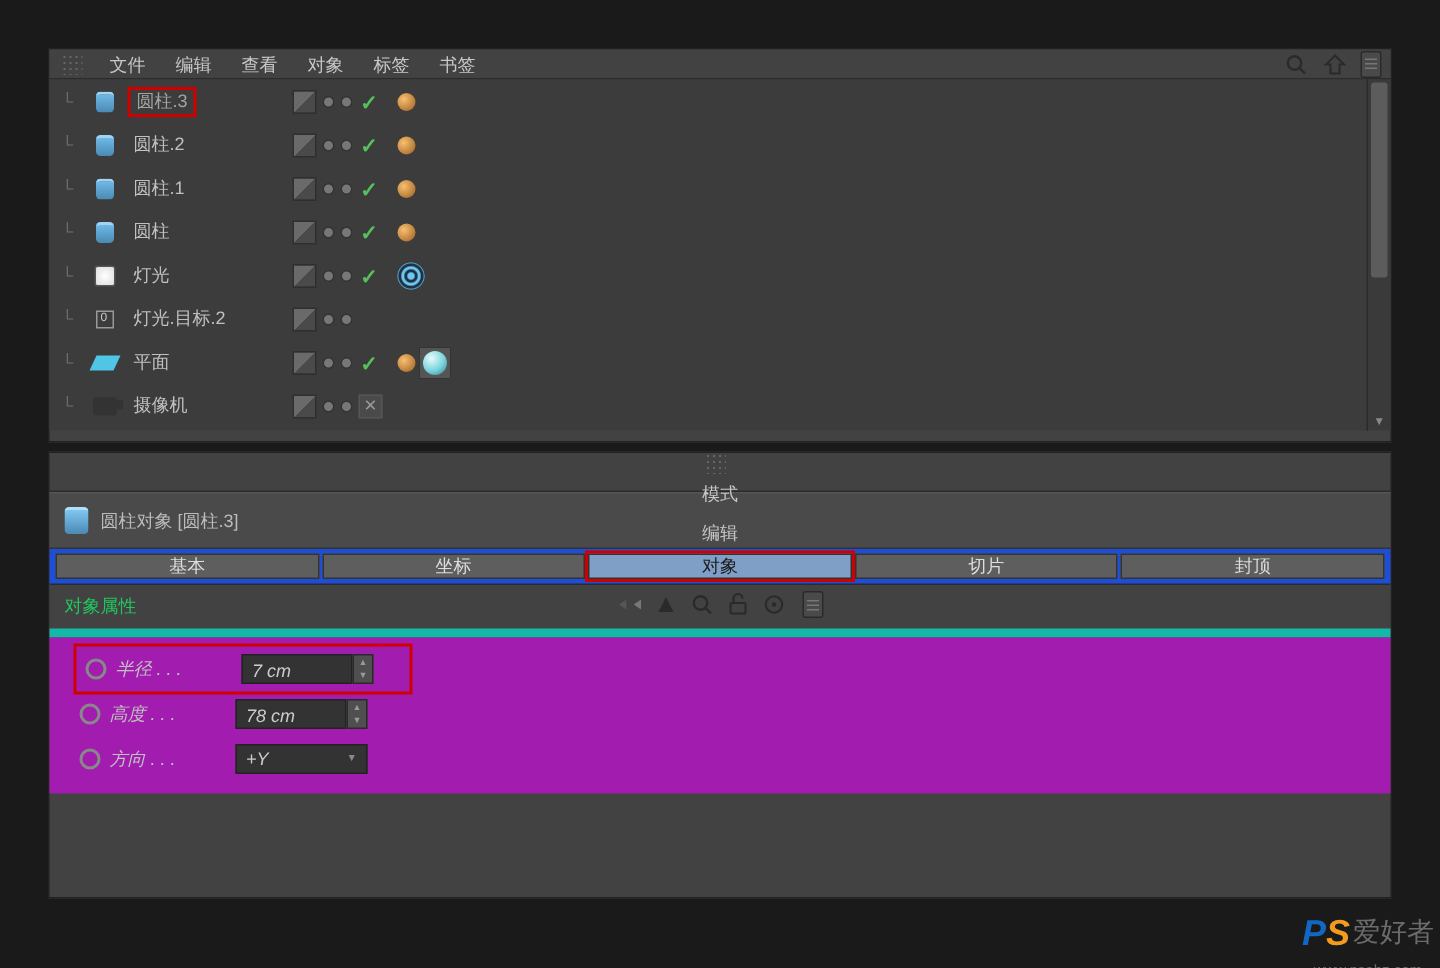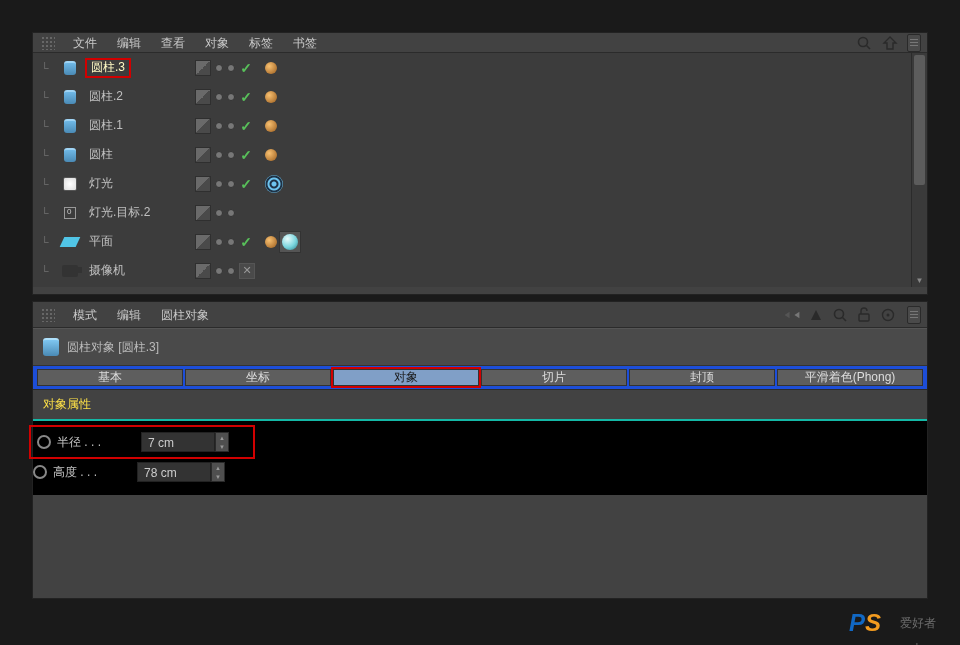--- a/index.html
+++ b/index.html
@@ -19,21 +19,21 @@
 .handle-btn span{width:8px;height:1px;background:#777;}
 
 .obj-body { display: flex; height: 234px; }
 .obj-tree { flex: 1; background: #3c3c3c; overflow: hidden; position: relative; }
 .obj-scroll { width: 16px; background: #3a3a3a; border-left: 1px solid #2b2b2b; position: relative; }
 .scroll-thumb { position: absolute; left: 2px; right: 2px; top: 2px; height: 130px; background: #5c5c5c; border-radius: 2px; }
 .scroll-btn { position: absolute; left: 0; right: 0; height: 14px; display:flex; align-items:center; justify-content:center; font-size:8px; color:#888;}
 .sb-up{top:0} .sb-dn{bottom:0}
 
 .tree-row { display: flex; align-items: center; height: 29px; padding-left: 8px; }
-.tree-row.sel .name-cell { color: #fef9c3; }
+.tree-row.sel .name-cell { color: #a3a3a3; }
 .tree-connector { width: 20px; color: #707070; font-size: 11px; }
 .obj-icon { width: 18px; height: 18px; margin-right: 6px; display: flex; align-items: center; justify-content: center; }
 .cylinder { width: 12px; height: 14px; background: linear-gradient(#6fb8e6,#4a8ab5); border-radius: 3px; border-top: 2px solid #9fd4f5; }
 .light { width: 14px; height: 14px; background: radial-gradient(#fff,#ddd); border-radius: 2px; border: 1px solid #555; }
 .null-obj { width: 12px; height: 12px; border: 1px solid #999; position: relative; }
 .null-obj::after{content:"0"; position:absolute; font-size:8px; color:#ccc; top:-1px; left:2px;}
 .plane { width: 16px; height: 10px; background: #51c5e6; transform: skew(-25deg); }
 .camera { width: 16px; height: 12px; background: #333; border-radius: 2px; position: relative; }
 .camera::after{content:""; position:absolute; right:-4px; top:2px; width:4px; height:6px; background:#333;}
 .name-cell { width: 110px; color: #c0c0c0; }
@@ -46,49 +46,49 @@
 .expand-x { width: 16px; height: 16px; border: 1px solid #555; background: #4a4a4a; display: flex; align-items: center; justify-content: center; font-size:11px; color:#999; }
 .tags-cell { display: flex; align-items: center; gap: 2px; margin-left: 12px; }
 .ball { width: 12px; height: 12px; border-radius: 50%; }
 .ball.orange { background: radial-gradient(circle at 35% 35%, #f8c070, #9a5c1d); }
 .target-tag { width: 18px; height: 18px; border-radius: 50%; background: radial-gradient(circle,#6ec5f0 2px,#1e3246 3px,#1e3246 4px,#6ec5f0 5px,#6ec5f0 6px,#1e3246 7px,#1e3246 8px,#6ec5f0 9px); }
 .mat-tag { width: 22px; height: 22px; background: #555; border: 1px solid #333; display: flex; align-items: center; justify-content: center; }
 .mat-ball { width: 16px; height: 16px; border-radius: 50%; background: radial-gradient(circle at 35% 30%,#e8fbfb,#79d4dd 55%,#2b7c87); }
 
 
 .attr-panel { height: 298px; }
-.attr-menubar { display: flex; align-items: center; height: 26px; border-bottom: 1px solid #2b2b2b; padding: 0 6px; }
+.attr-menubar { display: flex; align-items: center; height: 26px; border-bottom: 1px solid #2b2b2b; padding: 0 6px; flex-direction: column; }
 .attr-right-icons { display: flex; align-items: center; gap: 6px; }
 .ri { width:18px; height:18px; display:flex; align-items:center; justify-content:center; color:#333; }
 
 .obj-header { display: flex; align-items: center; height: 38px; background: #4a4a4a; padding: 0 10px; border-bottom: 1px solid #333; border-top: 1px solid #555; gap: 8px; }
 .obj-header .big-cyl { width: 16px; height: 18px; background: linear-gradient(#7fc6f0,#4a8ab5); border-radius: 3px; border-top: 2px solid #aee0fb; }
 
 .tabs-row { display: flex; height: 24px; border-bottom: 1px solid #2b2b2b; padding: 3px 4px; background:#1d4ed8; gap:2px;}
 .tab { flex: 1; background: #5e5e5e; border: 1px solid #333; display: flex; align-items: center; justify-content: center; color: #ddd; cursor: pointer; }
 .tab.active { background: #809fc7; color: #1a1a1a; }
 .tab.red { outline: 2px solid #d10000; position: relative; z-index: 2; }
 
-.section-title { padding: 6px 10px; color: #fde047; background:#424242; border-bottom: 2px solid #14b8a6;}
-.props { padding: 8px 0; background: #000000; }
+.section-title { padding: 6px 10px; color: #22c55e; background:#424242; border-bottom: 6px solid #14b8a6;}
+.props { padding: 8px 20px; background: #a21caf; font-style: italic; }
 .prop-row { display: flex; align-items: center; height: 30px; }
 .prop-row.red { outline: 2px solid #d10000; width: 222px; padding-left: 6px; margin-left: -2px; margin-top:-2px;}
 .anim-circle { width: 14px; height: 14px; border: 2px solid #888; border-radius: 50%; margin-right: 6px; }
 .prop-label { width: 84px; color: #c0c0c0; }
 .num-input { display: flex; }
 .num-field { width: 74px; height: 20px; background: #333; border: 1px solid #222; color: #ccc; padding: 0 6px; line-height: 20px; }
 .spinner { width: 14px; height: 20px; background: #4f4f4f; border: 1px solid #2a2a2a; display: flex; flex-direction: column; }
 .spinner div { flex:1; display:flex; align-items:center; justify-content:center; font-size:6px; color:#999;}
 .select-field { width: 88px; height: 20px; background: #333; border: 1px solid #222; color: #ccc; padding: 0 6px; line-height: 20px; display:flex; justify-content:space-between; align-items:center;}
 .select-field .arr{font-size:7px;color:#888;}
 
-.watermark { position: absolute; right: 24px; bottom: 8px; display:flex; align-items:center; gap:19px; }
+.watermark { position: absolute; right: 4px; bottom: 8px; display:flex; gap:2px; }
 .wm-logo { font-size: 24px; font-weight: bold; font-style: italic; }
 .wm-logo .p{color:#1168c4;} .wm-logo .s{color:#f29b1f;}
-.wm-txt { font-size: 12px; color: #6b6b6b; }
+.wm-txt { font-size: 18px; color: #6b6b6b; }
 .wm-url { position:absolute; right:12px; bottom:-8px; font-size:10px; color:#6b6b6b;}
 </style>
 </head>
 <body>
 
 <div class="outer">
 
 <div class="panel obj-panel">
   <div class="obj-menubar">
     <div class="menu-icon">
@@ -307,21 +307,20 @@
     <div class="big-cyl"></div>
     <div>圆柱对象 [圆柱.3]</div>
   </div>
 
   <div class="tabs-row">
     <div class="tab">基本</div>
     <div class="tab">坐标</div>
     <div class="tab active red">对象</div>
     <div class="tab">切片</div>
     <div class="tab">封顶</div>
-    <div class="tab">平滑着色(Phong)</div>
   </div>
 
   <div class="section-title">对象属性</div>
 
   <div class="props">
     <div class="prop-row red">
       <div class="anim-circle"></div>
       <div class="prop-label">半径 . . .</div>
       <div class="num-input">
         <div class="num-field">7 cm</div>
@@ -335,20 +334,28 @@
       <div class="anim-circle"></div>
       <div class="prop-label">高度 . . .</div>
       <div class="num-input">
         <div class="num-field">78 cm</div>
         <div class="spinner">
               <div>▲</div>
               <div>▼</div>
             </div>
       </div>
     </div>
+    <div class="prop-row">
+      <div class="anim-circle"></div>
+      <div class="prop-label">方向 . . .</div>
+      <div class="select-field">
+        <span>+Y</span>
+        <span class="arr">▼</span>
+      </div>
+    </div>
   </div>
 </div>
 
 </div>
 
 <div class="watermark">
   <span class="wm-logo"><span class="p">P</span><span class="s">S</span></span>
   <span class="wm-txt">爱好者</span>
 </div>
 <div class="wm-url">www.psahz.com</div>

